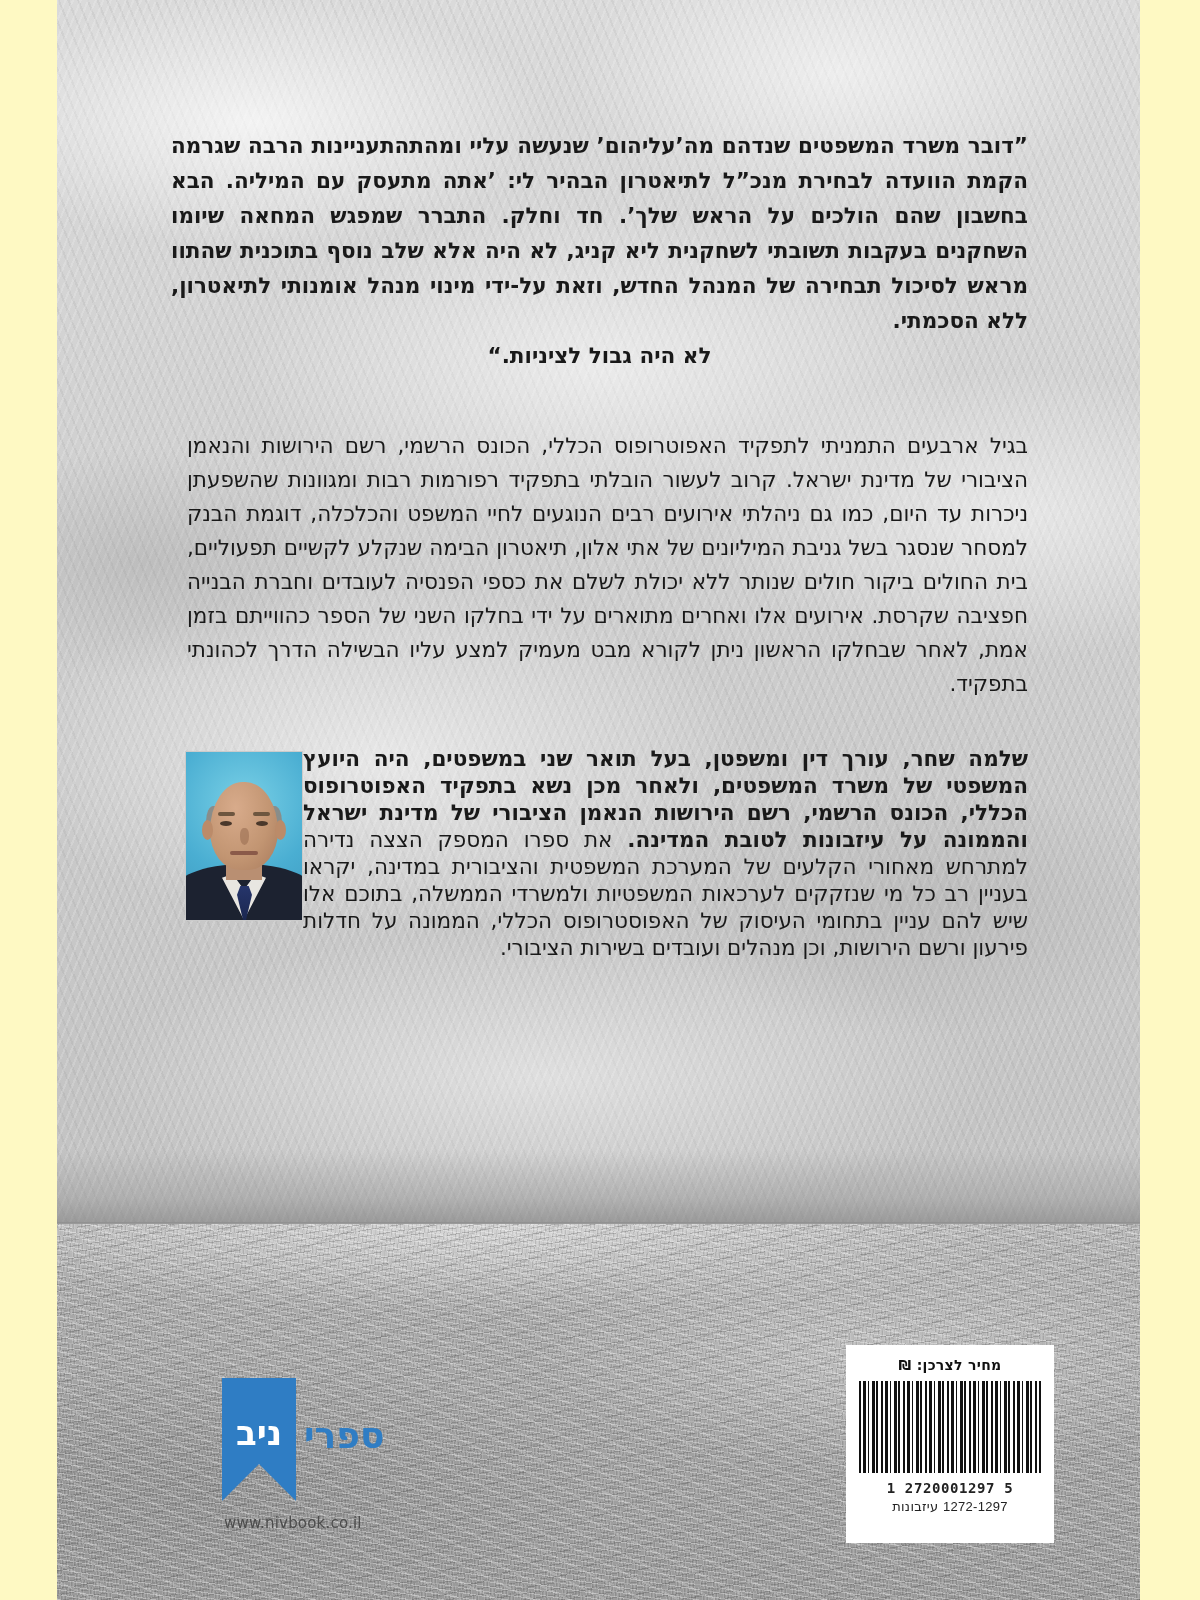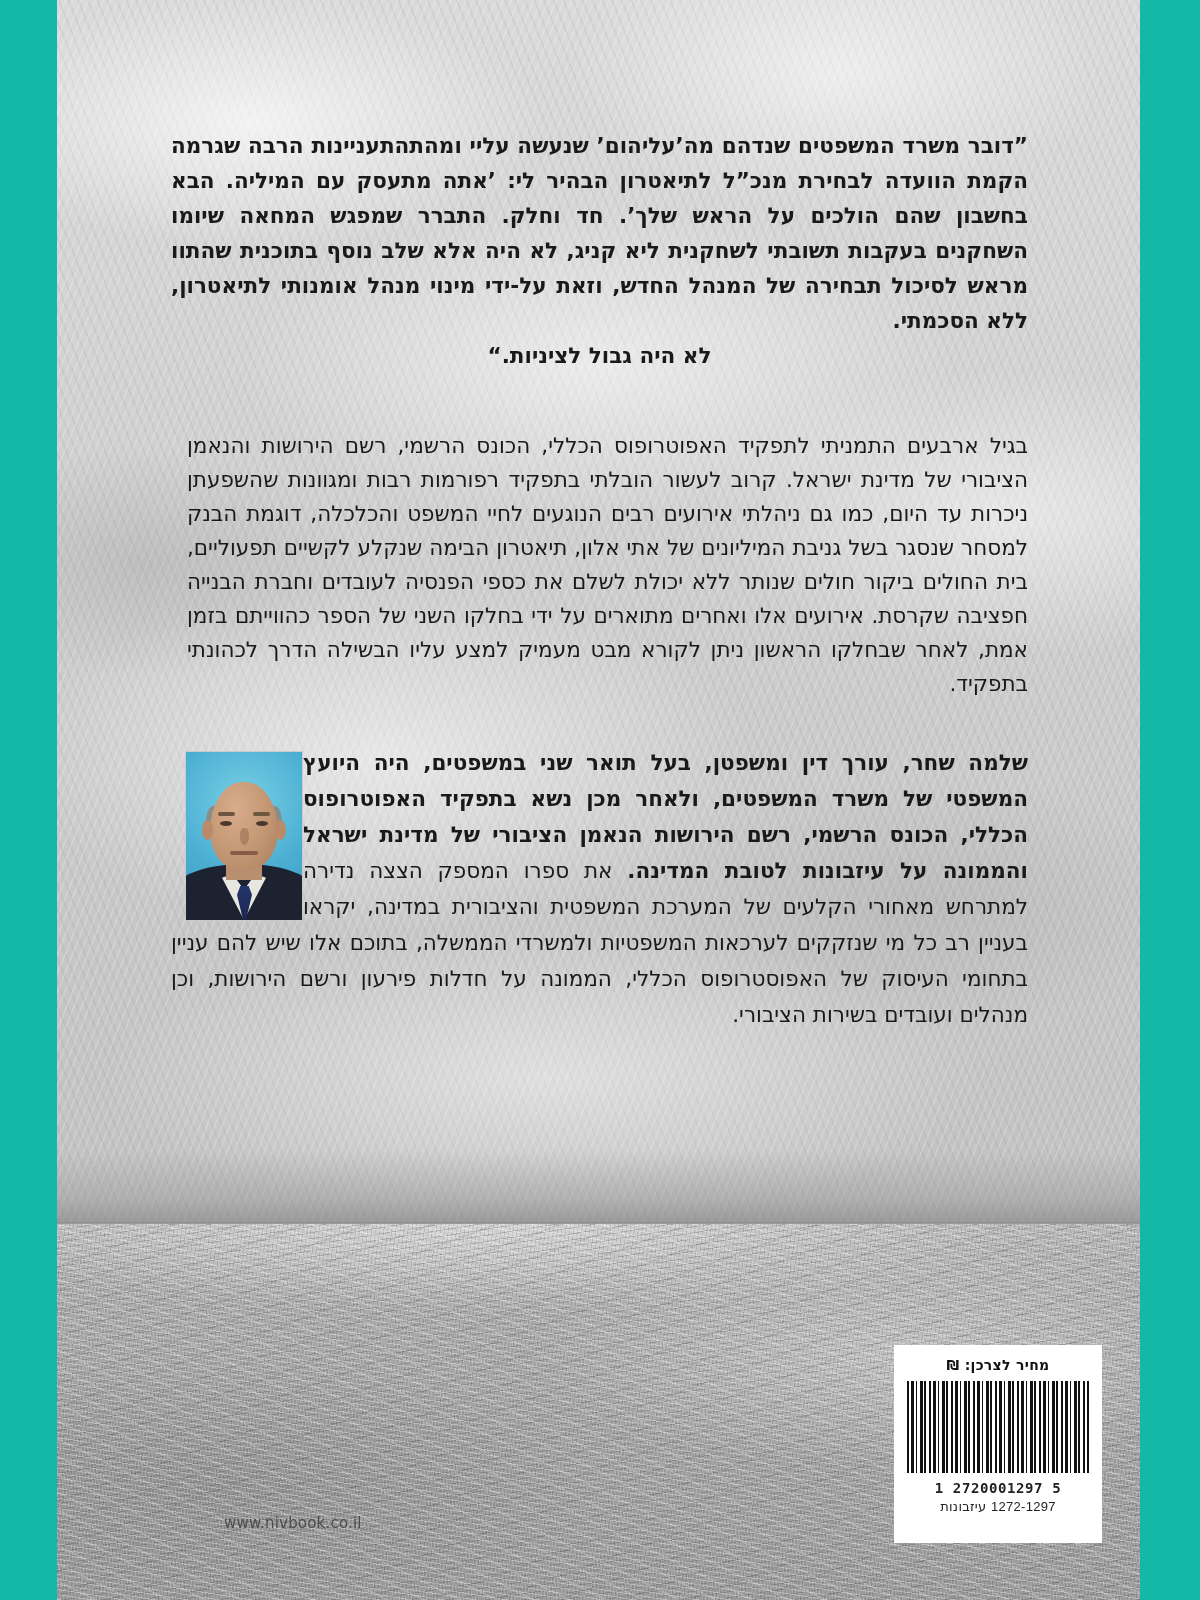--- a/index.html
+++ b/index.html
@@ -12,21 +12,21 @@
     width: 1200px;
     height: 1600px;
     overflow: hidden;
     font-family: "DejaVu Sans", "Liberation Sans", sans-serif;
   }
 
   #page {
     position: relative;
     width: 1200px;
     height: 1600px;
-    background: #14b8a6;
+    background: #fef9c3;
   }
 
   
   #cover {
     position: absolute;
     left: 57px;
     top: 0px;
     width: 1083px;
     height: 1600px;
     overflow: hidden;
@@ -133,21 +133,21 @@
   }
 
   #body-paragraph {
     margin-bottom: 44px;
     margin-left: 16px;
   }
 
   
   #author-paragraph {
     font-size: 21.5px;
-    line-height: 36px;
+    line-height: 27px;
   }
   #author-paragraph .lead-name { font-weight: bold; }
   #author-paragraph .bold-run  { font-weight: bold; }
 
   
   #author-photo {
     float: left;
     width: 118px;
     height: 170px;
     margin: 6px 0 4px 14px;
@@ -312,21 +312,20 @@
     position: absolute;
     left: 789px;
     top: 1345px;
     width: 208px;
     height: 198px;
     background: #ffffff;
     padding: 6px 8px 8px 8px;
     box-sizing: border-box;
     text-align: center;
     direction: rtl;
-    margin-left: 48px;
   }
   #barcode-price {
     font-size: 14px;
     font-weight: bold;
     color: #111111;
     letter-spacing: .3px;
     margin: 6px 0 8px 0;
     white-space: nowrap;
     direction: rtl;
   }
@@ -406,20 +405,25 @@
           <span class="ph-eye-l"></span>
           <span class="ph-eye-r"></span>
           <span class="ph-nose"></span>
           <span class="ph-mouth"></span>
         </span><span class="lead-name">שלמה שחר</span><span class="bold-run">, עורך דין ומשפטן, בעל תואר שני במשפטים, היה היועץ המשפטי של משרד המשפטים, ולאחר מכן נשא בתפקיד האפוטרופוס הכללי, הכונס הרשמי, רשם הירושות הנאמן הציבורי של מדינת ישראל והממונה על עיזבונות לטובת המדינה.</span><span> את ספרו המספק הצצה נדירה למתרחש מאחורי הקלעים של המערכת המשפטית והציבורית במדינה, יקראו בעניין רב כל מי שנזקקים לערכאות המשפטיות ולמשרדי הממשלה, בתוכם אלו שיש להם עניין בתחומי העיסוק של האפוסטרופוס הכללי, הממונה על חדלות פירעון ורשם הירושות, וכן מנהלים ועובדים בשירות הציבורי.</span>
       </p>
 
     </div>
 
     <div id="publisher-logo">
+      <div id="logo-row">
+        <div id="logo-bookmark"></div>
+        <div id="logo-mark-text">ניב</div>
+        <div id="logo-word">ספרי</div>
+      </div>
       <div id="logo-url">www.nivbook.co.il</div>
     </div>
 
     <div id="barcode-block">
       <div id="barcode-price">מחיר לצרכן: ₪</div>
       <div id="barcode-bars"></div>
       <div id="barcode-number">1 2720001297 5</div>
       <div id="barcode-danacode"><span class="dc-digits">1272-1297</span>&nbsp;<span>עיזבונות</span></div>
     </div>
 

